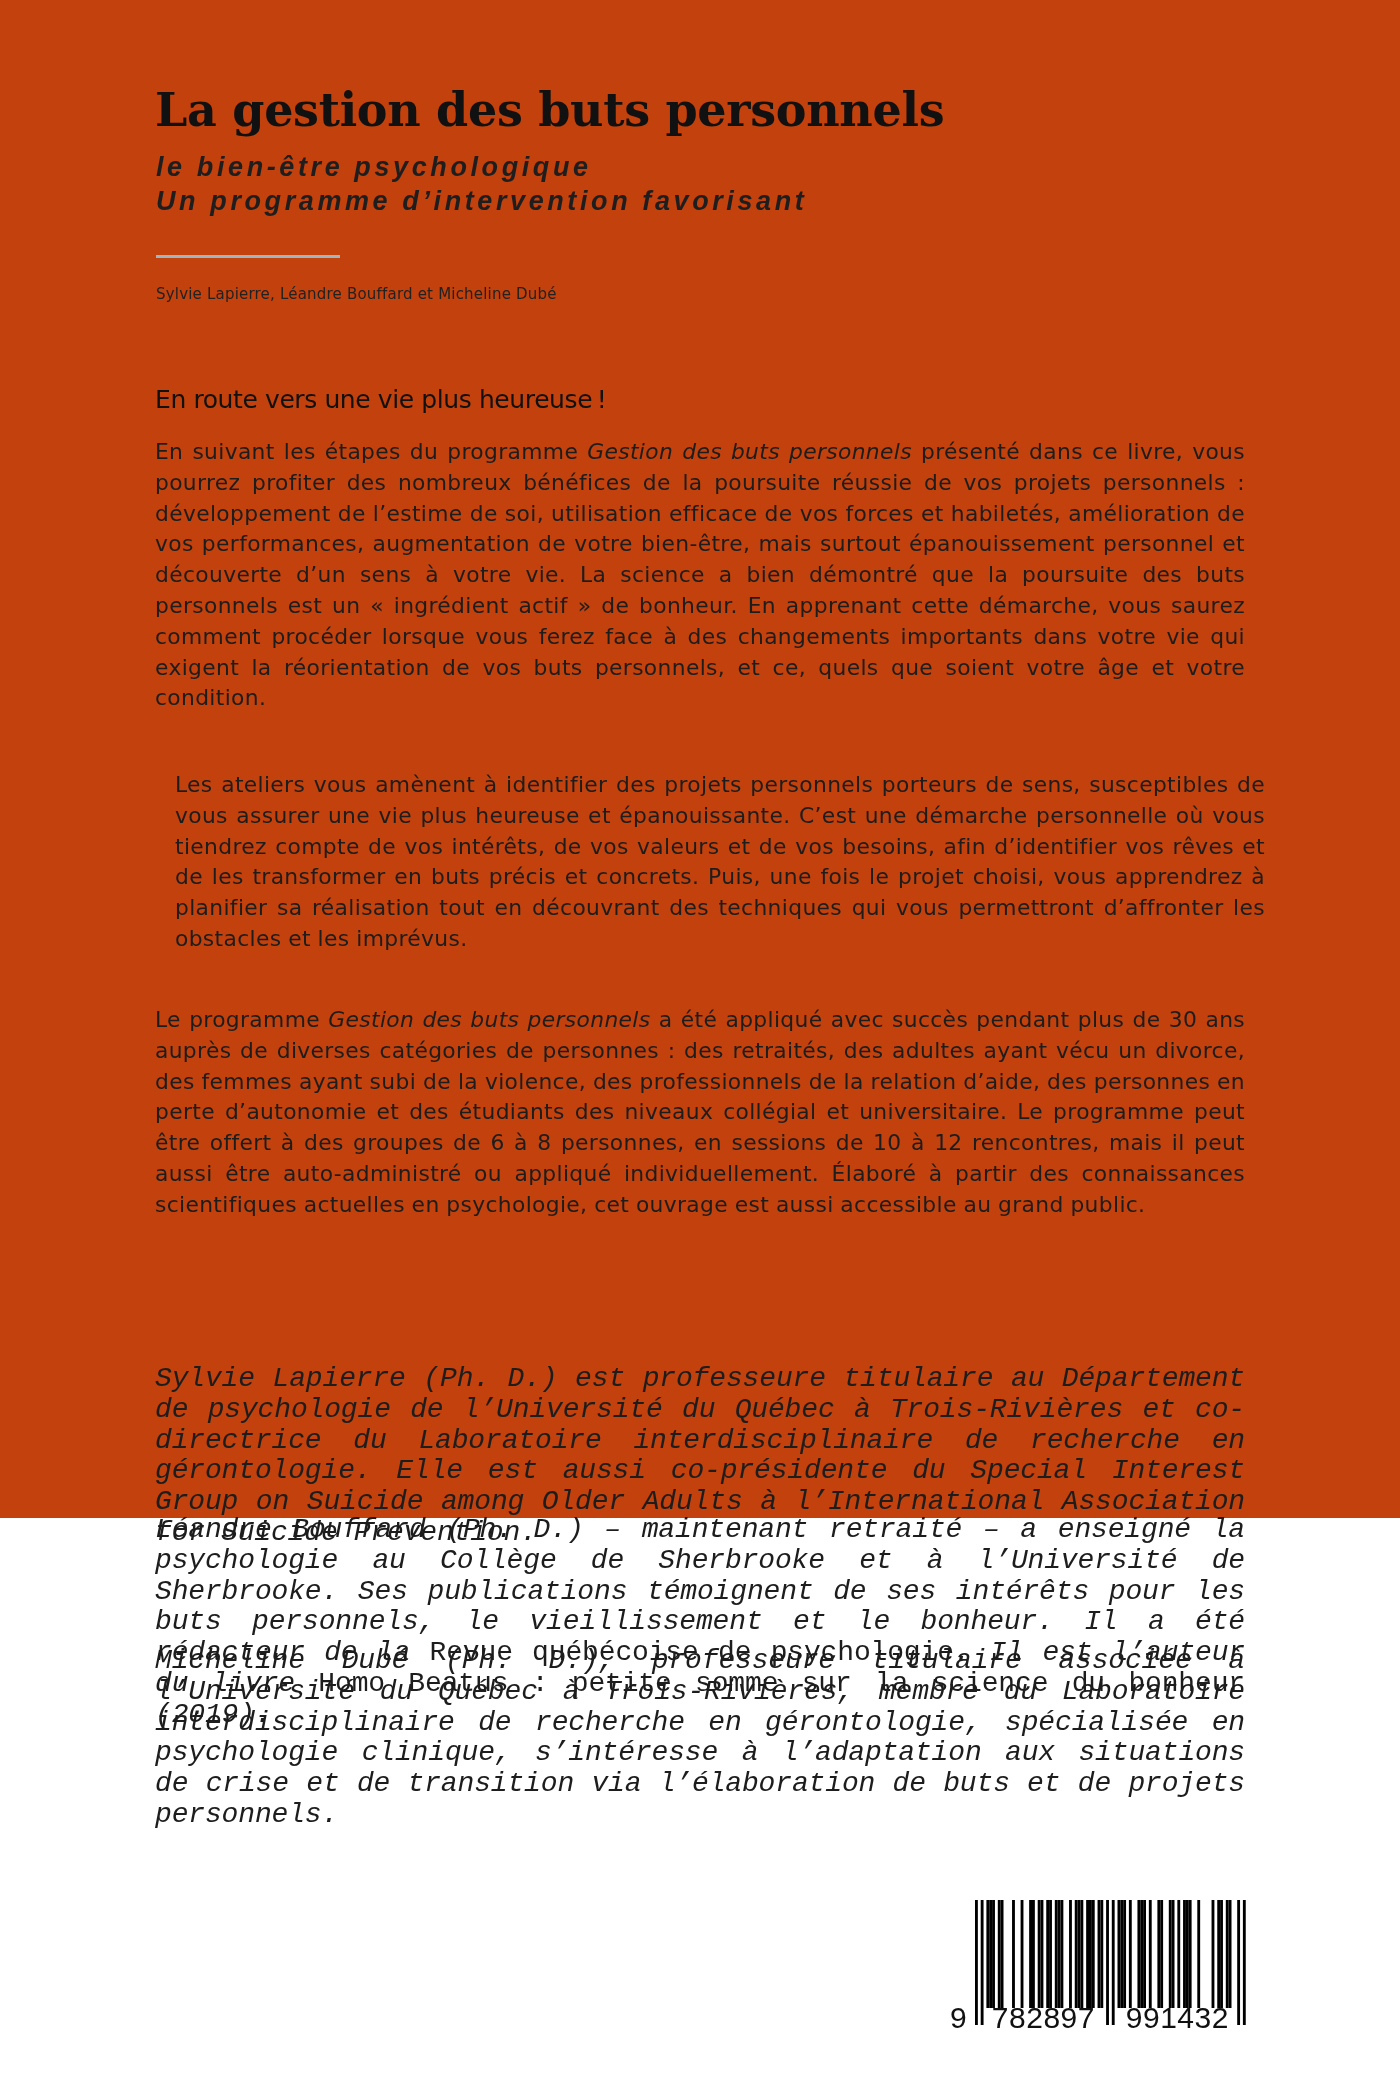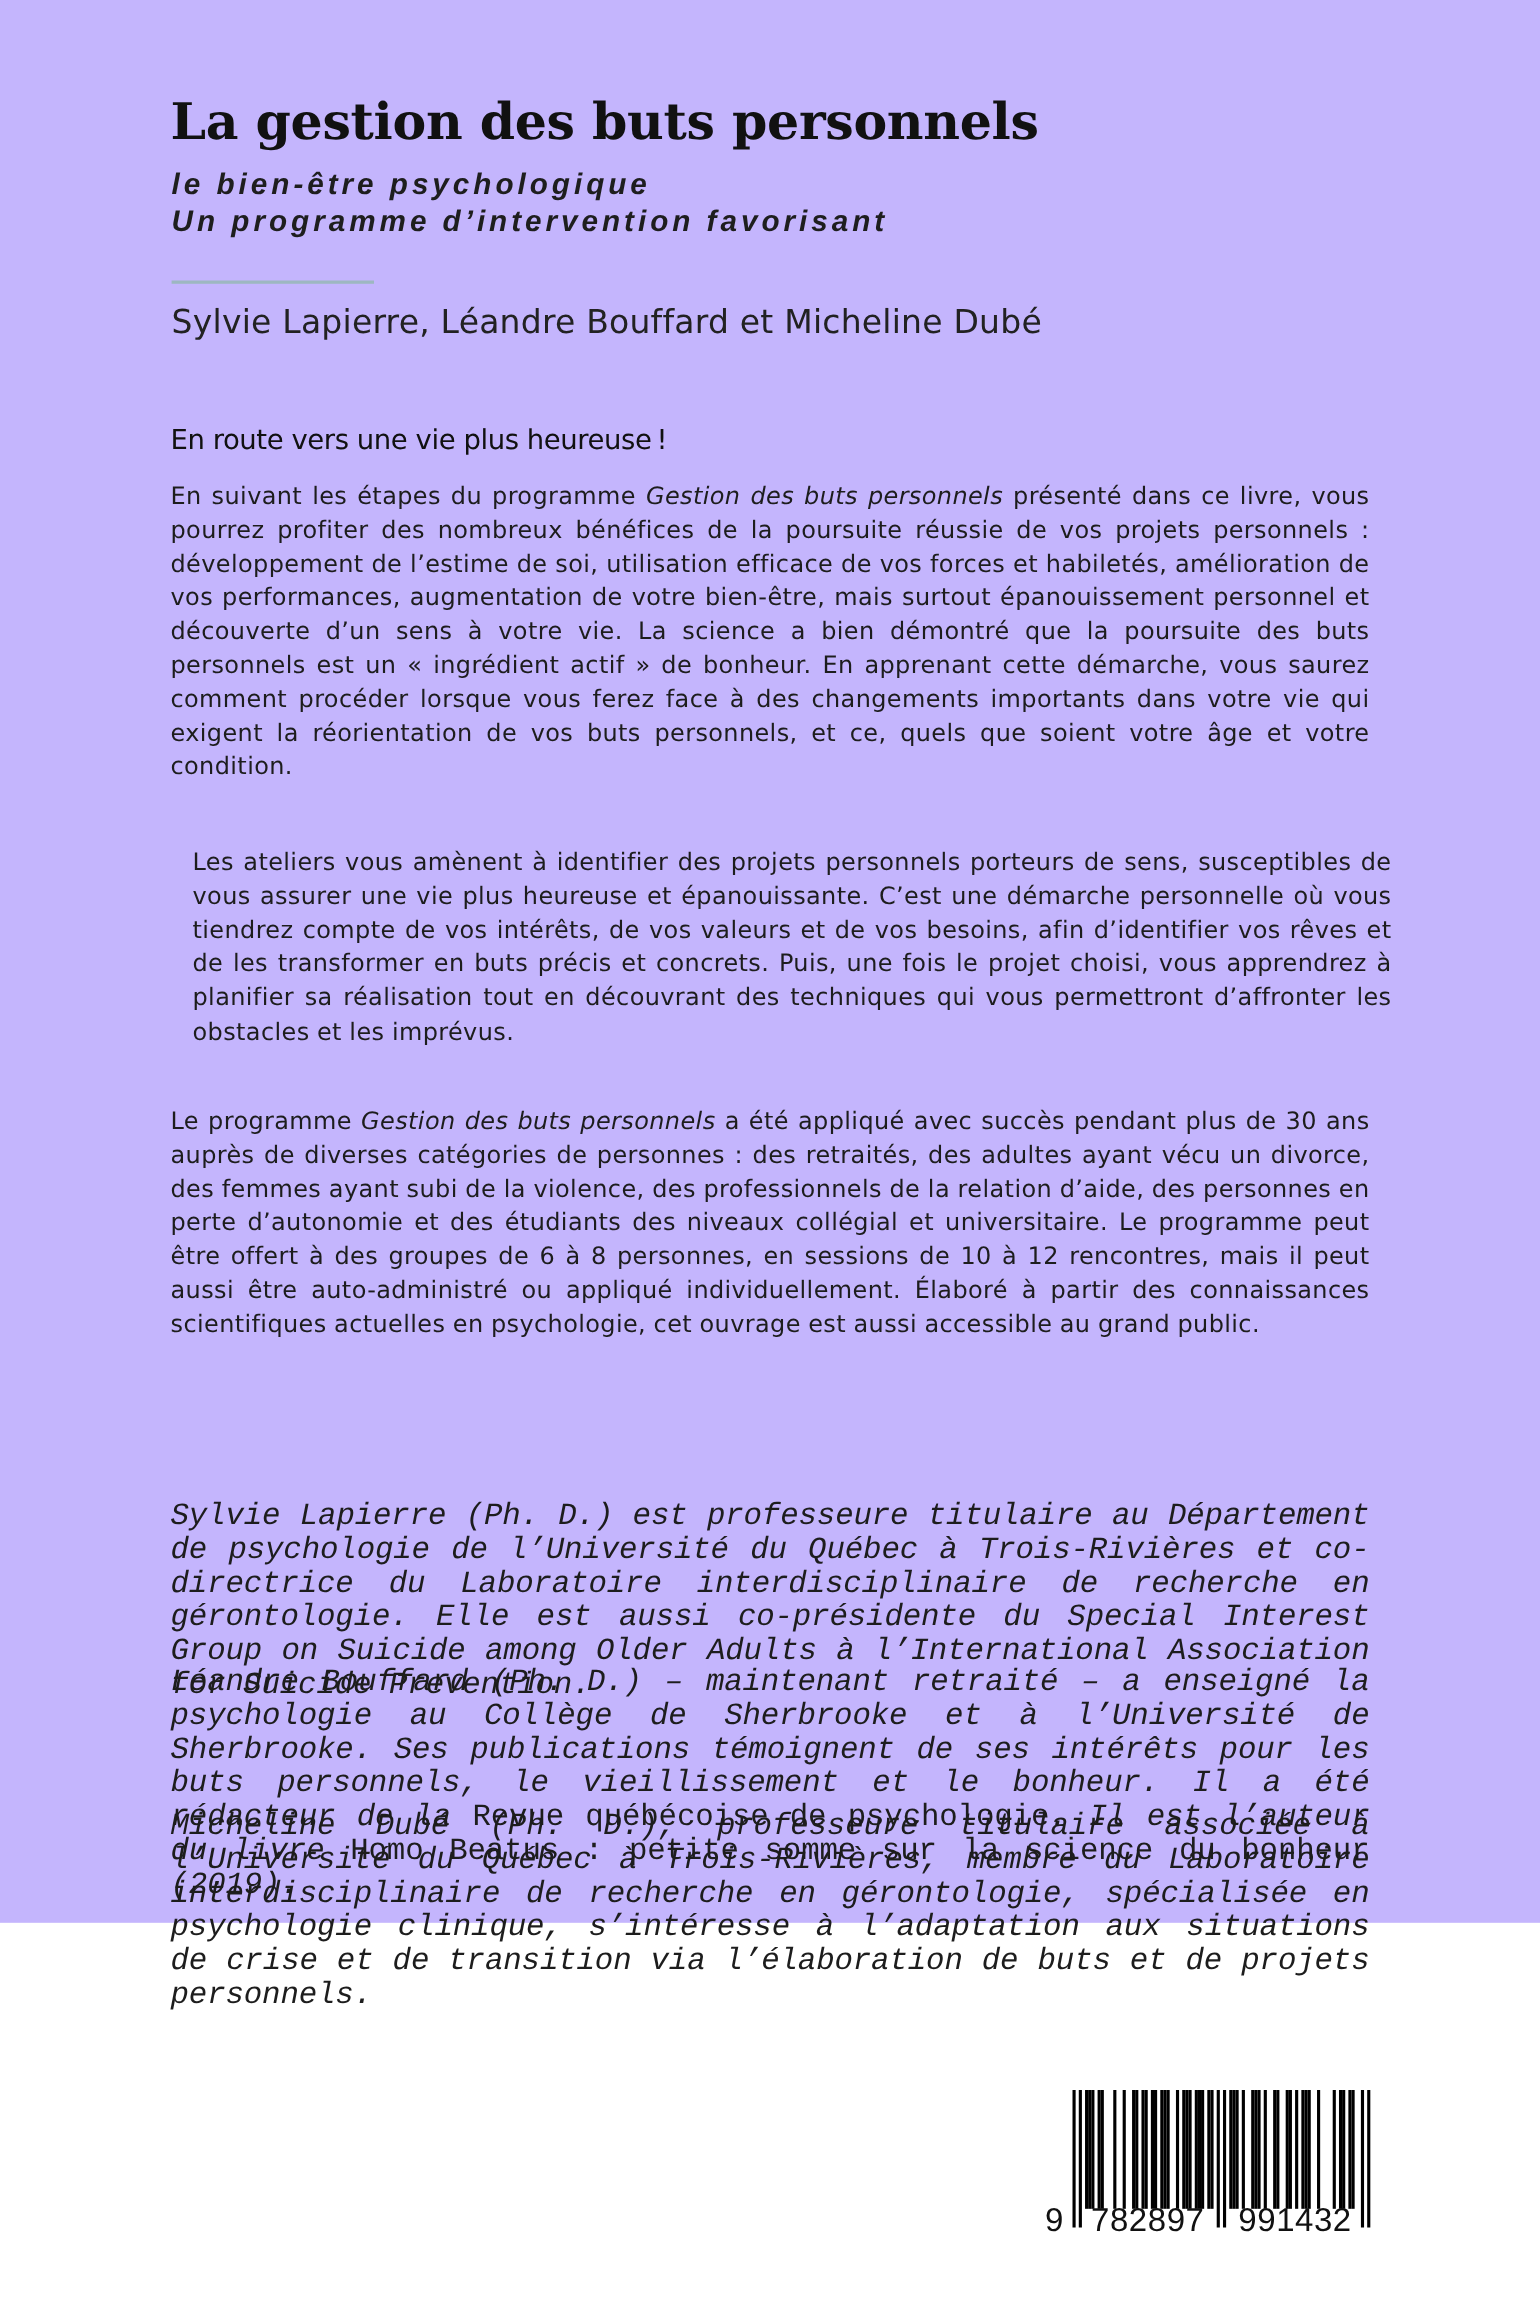--- a/index.html
+++ b/index.html
@@ -1,37 +1,37 @@
 <!DOCTYPE html>
 <html><head>
 <meta charset="utf-8">
 <style>
   html, body { margin: 0; padding: 0; background: #ffffff; }
   body { width: 1400px; height: 2100px; position: relative; overflow: hidden; color: #1a1a1a; }
-  .page { position: absolute; left: 0; top: 0; width: 1400px; height: 1748px; background: #c4b5fd; }
+  .page { position: absolute; left: 0; top: 0; width: 1400px; height: 1518px; background: #c2410c; }
 
   .title {
     position: absolute; left: 155px; top: 82px;
     font-family: "DejaVu Serif", "Liberation Serif", serif;
     font-weight: bold; font-size: 46px; line-height: 56px; margin: 0;
     color: #111; letter-spacing: -0.3px;
   }
   .subtitle {
     position: absolute; left: 156px; top: 150px; margin: 0;
     font-family: "Liberation Sans", sans-serif; font-style: italic;
     font-size: 27px; line-height: 34px; letter-spacing: 3.6px; color: #1e1e1e;
   }
   .subtitle span { display: block; }
   .accent-rule {
     position: absolute; left: 156px; top: 255px; width: 184px; height: 3px;
     background: #9db7c1;
   }
   .authors {
     position: absolute; left: 156px; top: 279px;
-    font-family: "DejaVu Sans", sans-serif; font-size: 30px; line-height: 30px;
+    font-family: "DejaVu Sans", sans-serif; font-size: 15px; line-height: 30px;
     color: #222; letter-spacing: 0.2px;
   }
 
   .content { position: absolute; left: 155px; width: 1090px; }
   .section-heading {
     position: absolute; left: 155px; top: 384px; margin: 0;
     font-family: "DejaVu Sans", sans-serif; font-weight: normal; font-size: 25px;
     line-height: 32px; color: #111; letter-spacing: -0.4px;
   }
   .body-text {

